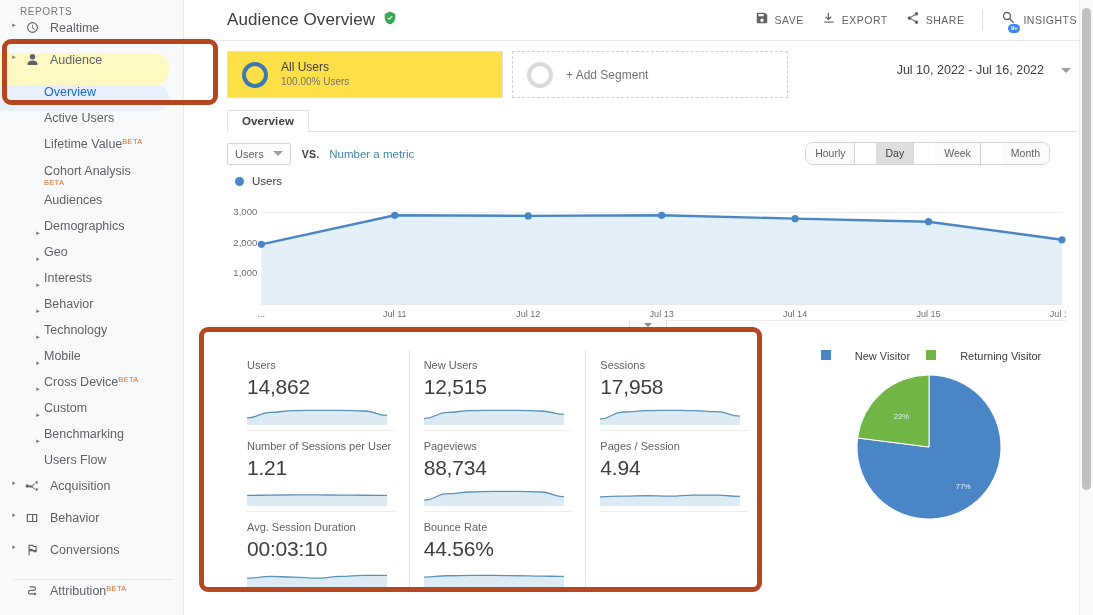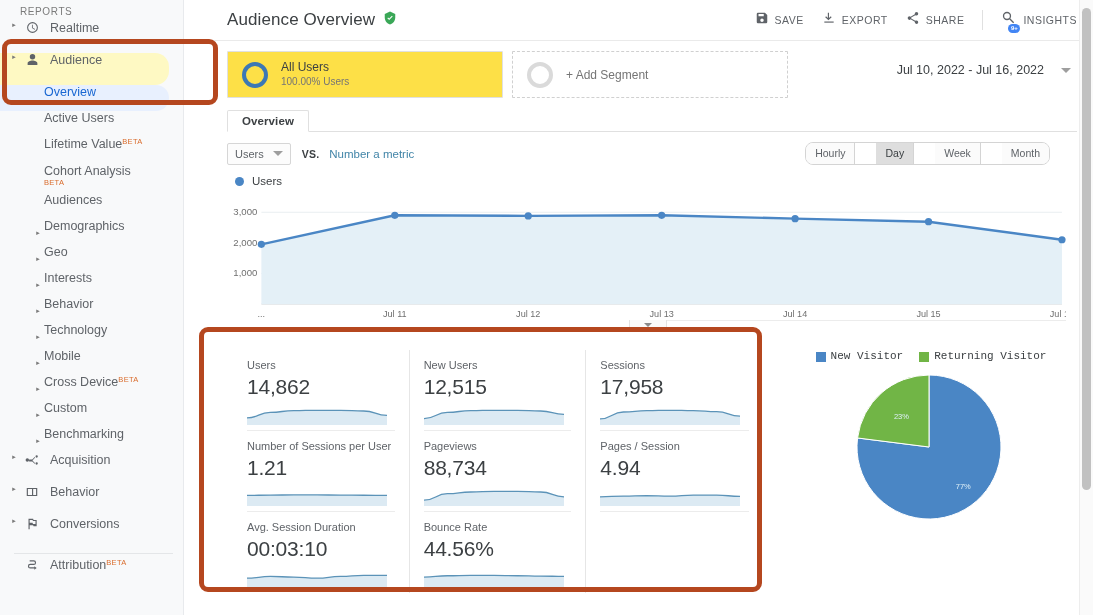--- a/index.html
+++ b/index.html
@@ -140,21 +140,21 @@
   .metric-cell.colA { border-right: 1px solid #e6e6e6; }
   .metric-cell.rowline::after {
     content: ""; position: absolute; left: 14px; right: 14px; bottom: 0; height: 1px; background: #ececec;
   }
   .metric-title { font-size: 11px; color: #5f6368; line-height: 14px; }
   .metric-value { font-size: 21px; color: #3c4043; font-weight: 400; line-height: 29px; letter-spacing: -.2px; }
   .spark { width: 140px; height: 22px; display: block; margin-top: 2px; }
 
   #pie-panel { flex: 1; padding-left: 22px; }
   #pie-legend { display: flex; align-items: center; gap: 16px; justify-content: center; padding-left: 4px; }
-  .pl-item { display: flex; align-items: flex-end; gap: 5px; font-family: Liberation Mono, monospace; }
+  .pl-item { display: flex; align-items: flex-start; gap: 24px; }
   .pl-swatch { width: 10px; height: 10px; }
   .pl-label { font-size: 11px; color: #3c4043; }
   #pie-wrap { display: flex; justify-content: center; margin-top: 10px; }
   .slice-label { font-size: 7.5px; fill: #dff0f8; font-family: "Liberation Sans", sans-serif; text-anchor: middle; }
 
   
   .anno {
     position: absolute; border: 5px solid #b5471f; border-radius: 9px;
     pointer-events: none; z-index: 40;
   }
@@ -237,20 +237,23 @@
       <span>Cross Device</span>
         <span class="beta">BETA</span>
     </div>
     <div class="nav-row sub">
       <span class="arrow">▸</span>
       <span>Custom</span>
     </div>
     <div class="nav-row sub">
       <span class="arrow">▸</span>
       <span>Benchmarking</span>
+    </div>
+    <div class="nav-row sub">
+      <span>Users Flow</span>
     </div>
 
     <div class="nav-row top">
       <span class="arrow">▸</span>
       <span class="navicon">
         <svg width="14" height="14" viewBox="0 0 24 24">
             <path d="M4 9a3 3 0 1 0 0 6 3 3 0 0 0 0-6zm16-5a2 2 0 1 0 0 4 2 2 0 0 0 0-4zm0 12a2 2 0 1 0 0 4 2 2 0 0 0 0-4zM7 11.2h5.5l4-4.2.9.9-4.6 4.8H7zm0 1.6h5.8l4.6 4.8-.9.9-4-4.1H7z"></path>
           </svg>
       </span>
       <span class="label">Acquisition</span>

